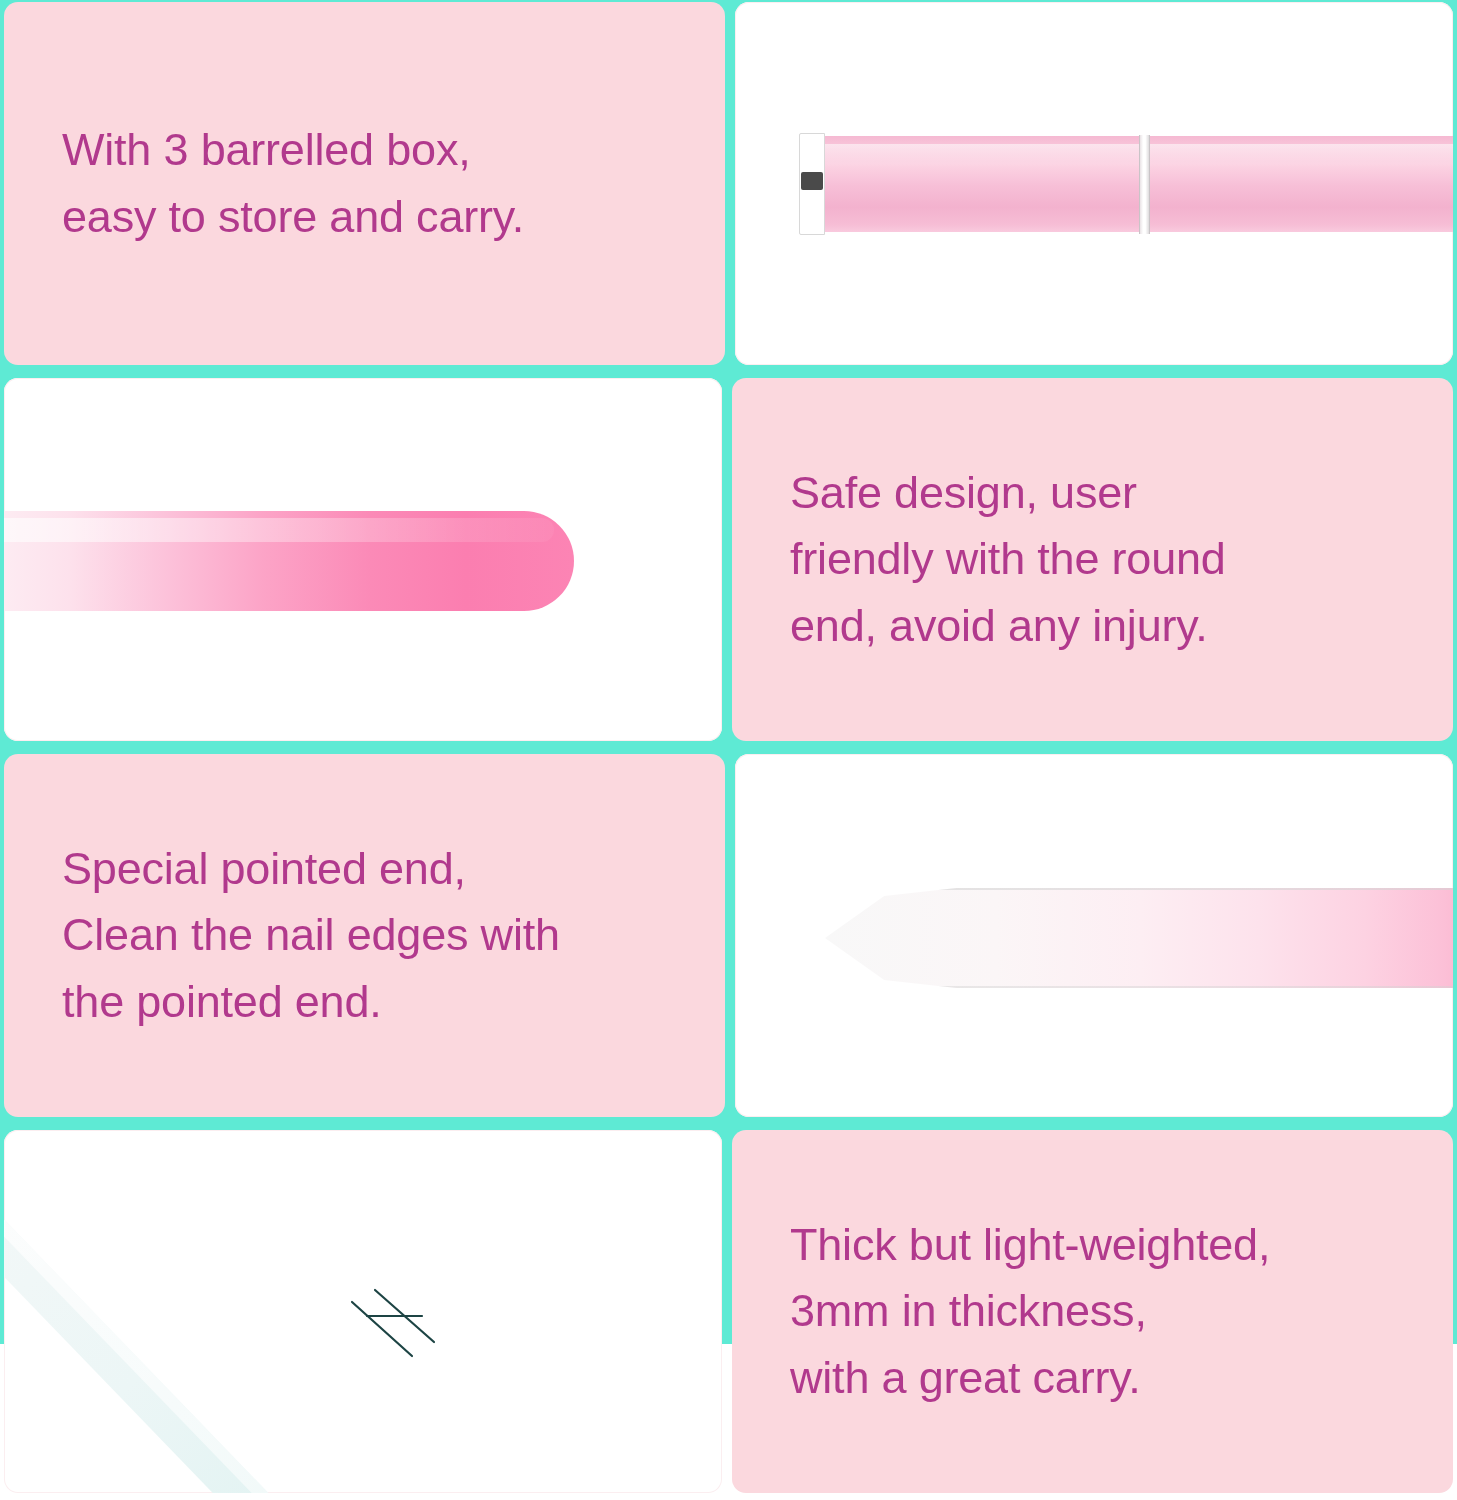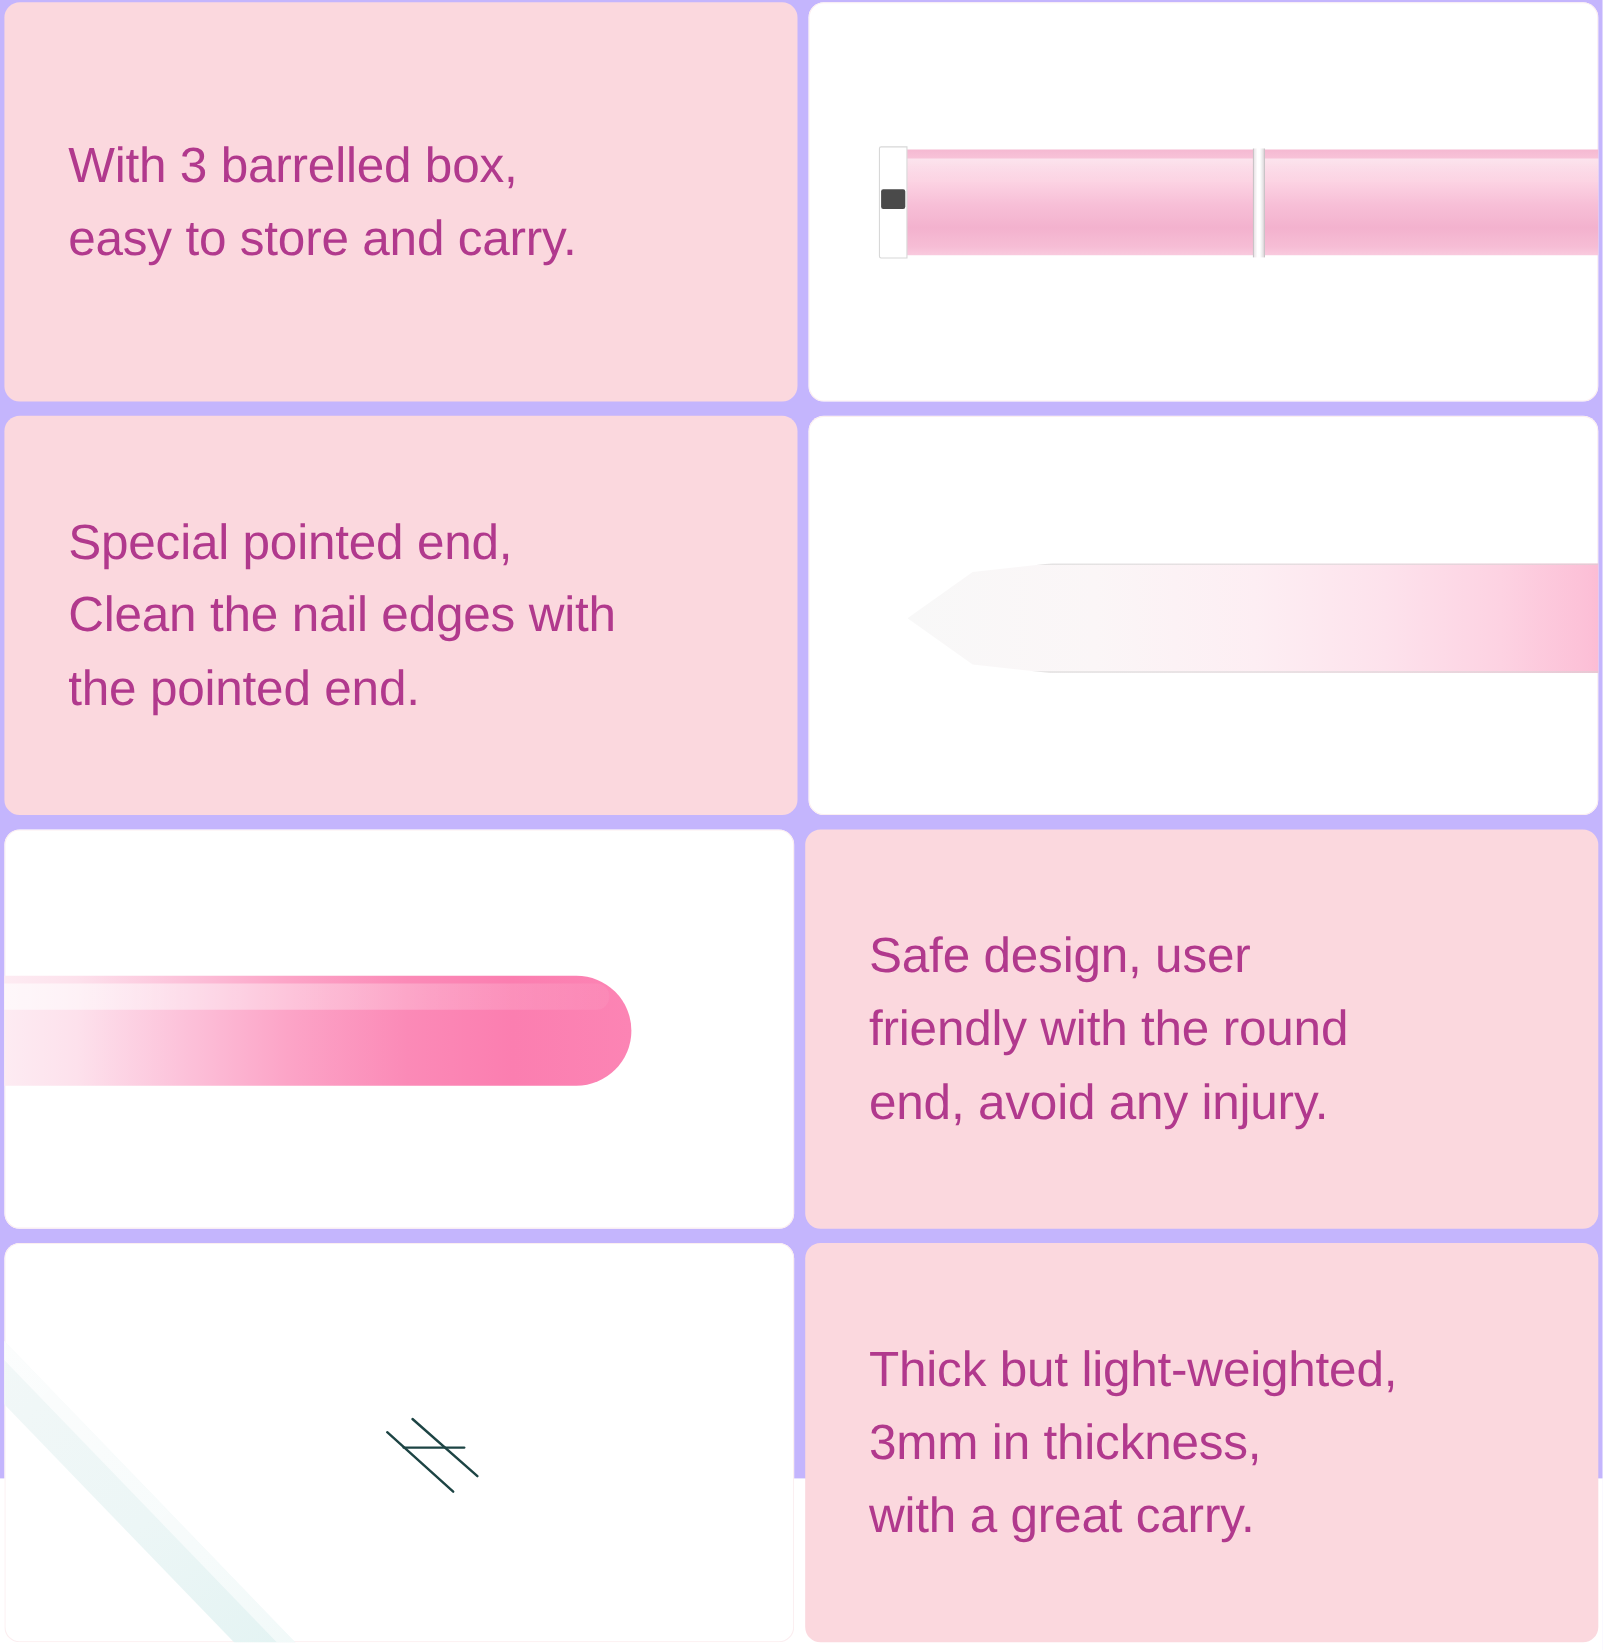--- a/index.html
+++ b/index.html
@@ -8,21 +8,21 @@
     width: 1457px;
     height: 1500px;
     background: #ffffff;
     font-family: "Liberation Sans", sans-serif;
     overflow: hidden;
   }
 
   .infographic {
     width: 1457px;
     height: 1344px;
-    background: #c4b5fd;
+    background: #5eead4;
     display: flex;
     flex-direction: column;
     gap: 13px;
     padding: 2px 4px 2px 4px;
   }
 
   .row {
     display: flex;
     gap: 10px;
     height: 363px;
@@ -229,44 +229,44 @@
         <div class="tube-body"></div>
         <div class="tube-gloss"></div>
         <div class="tube-cap"></div>
         <div class="tube-cap-tab"></div>
         <div class="tube-seam"></div>
       </div>
     </div>
   </div>
 
   <div class="row">
+    <div class="panel panel-image">
+      <div class="tube-stage">
+        <div class="file-round"></div>
+        <div class="file-round-gloss"></div>
+      </div>
+    </div>
+    <div class="panel panel-text pink">
+      <div class="caption">Safe design, user
+friendly with the round
+end, avoid any injury.</div>
+    </div>
+  </div>
+
+  <div class="row">
     <div class="panel panel-text pink">
       <div class="caption">Special pointed end,
 Clean the nail edges with
 the pointed end.</div>
     </div>
     <div class="panel panel-image">
       <div class="tube-stage">
         <div class="file-point"></div>
         <div class="file-point-edge"></div>
       </div>
-    </div>
-  </div>
-
-  <div class="row">
-    <div class="panel panel-image">
-      <div class="tube-stage">
-        <div class="file-round"></div>
-        <div class="file-round-gloss"></div>
-      </div>
-    </div>
-    <div class="panel panel-text pink">
-      <div class="caption">Safe design, user
-friendly with the round
-end, avoid any injury.</div>
     </div>
   </div>
 
   <div class="row">
     <div class="panel panel-image">
       <div class="thick-stage">
         <div class="thick-bar"></div>
         <div class="thick-bar-hi"></div>
 
         <div class="caliper">

